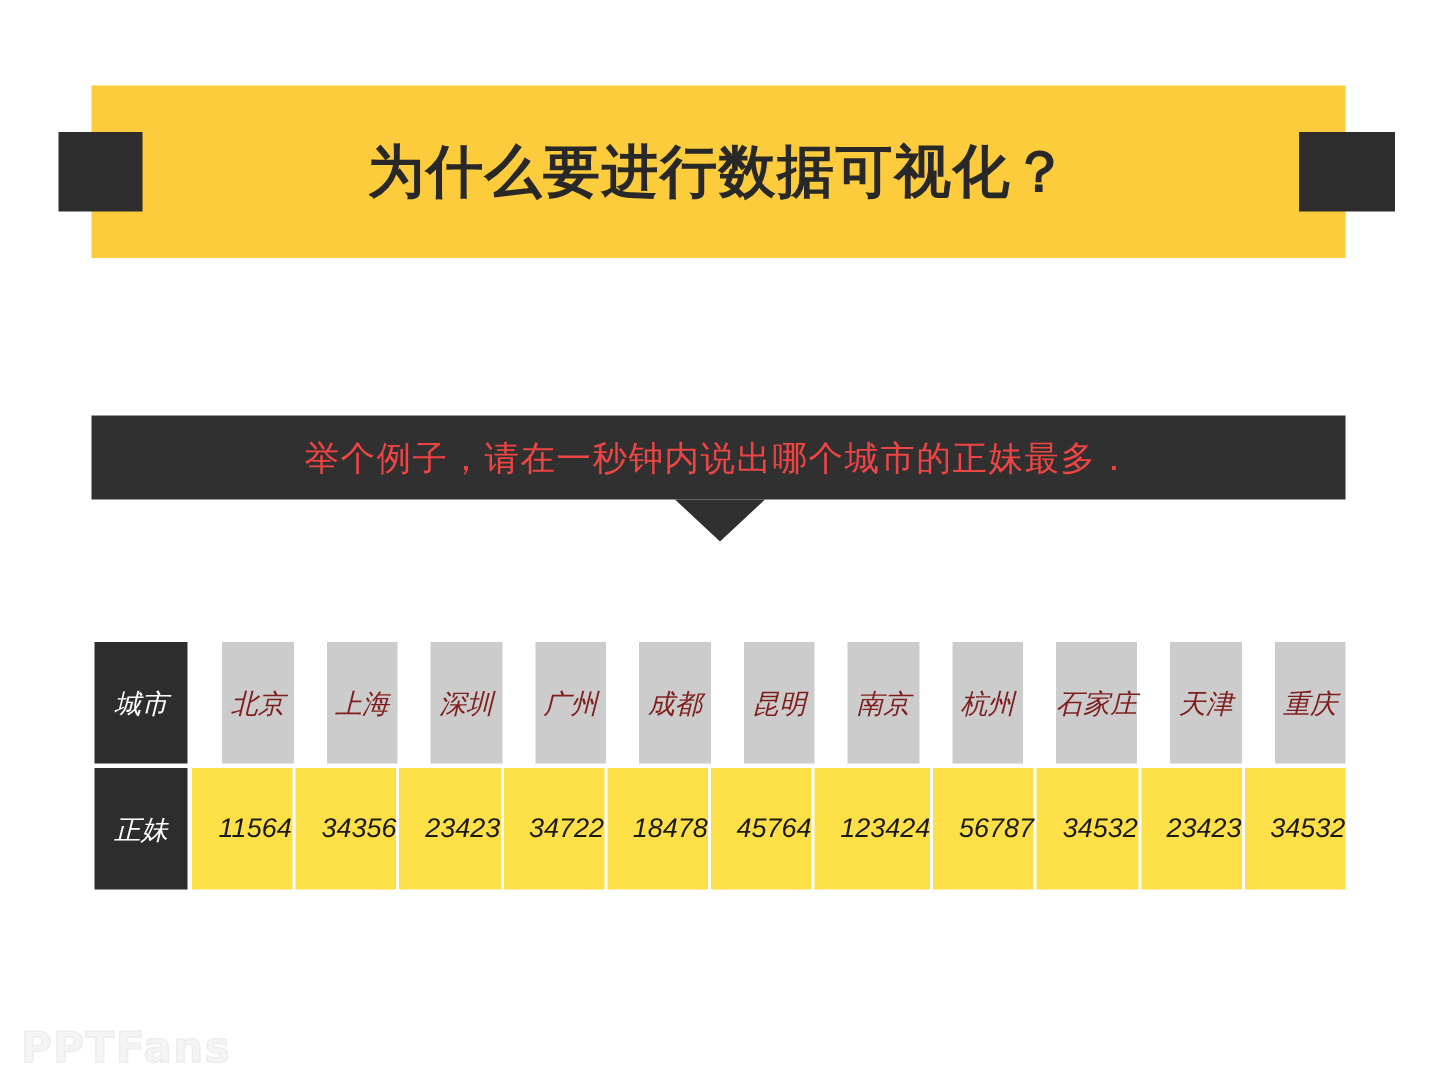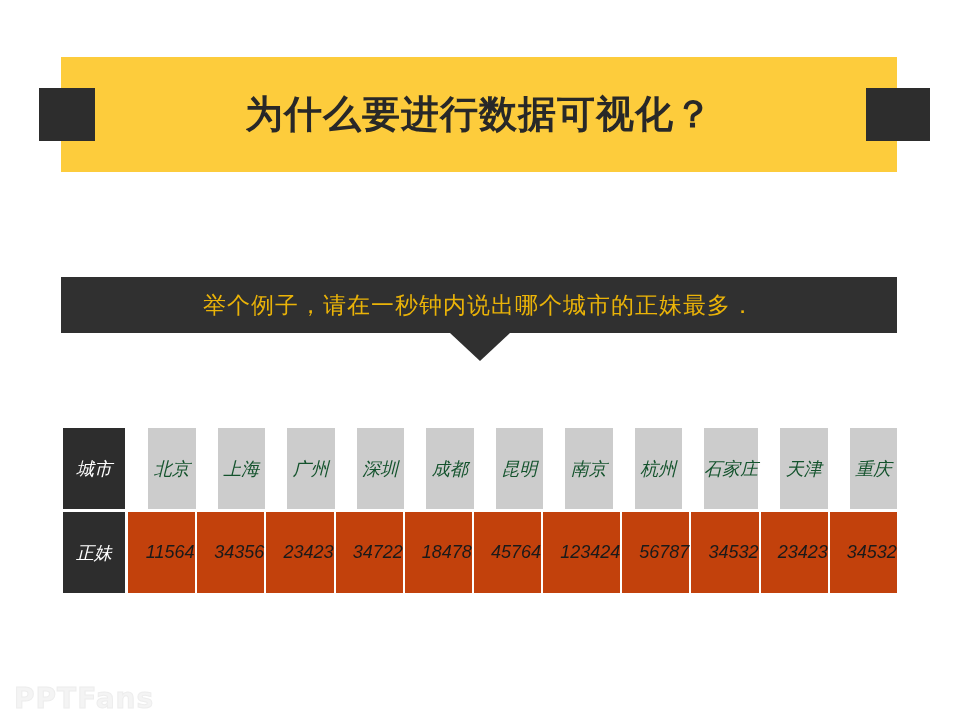--- a/index.html
+++ b/index.html
@@ -80,21 +80,21 @@
     width: 836px;
     height: 56px;
     background: #303030;
   }
   .callout-text {
     width: 100%;
     height: 100%;
     display: flex;
     align-items: center;
     justify-content: center;
-    color: #eab308;
+    color: #ef4444;
     font-size: 23px;
     letter-spacing: 1px;
     white-space: nowrap;
   }
   .callout-arrow {
     position: absolute;
     left: 450px;
     top: 333px;
     width: 0;
     height: 0;
@@ -133,27 +133,27 @@
     width: 62px;
     flex: 0 0 62px;
     background: #2D2D2D;
     color: #ffffff;
     font-size: 18px;
     margin-right: 3px;
   }
   .header-row .cell.data-cell {
     flex: 1 1 0;
     background: #CCCCCC;
-    color: #14532d;
+    color: #7f1d1d;
     font-size: 18px;
     margin-left: 20px;
   }
   .value-row .cell.data-cell {
     flex: 1 1 0;
-    background: #c2410c;
+    background: #fde047;
     color: #1a1a1a;
     font-size: 18px;
     padding-left: 17px;
   }
 
   
   .watermark {
     position: absolute;
     left: 14px;
     top: 682px;
@@ -183,22 +183,22 @@
     <div class="callout-text">举个例子，请在一秒钟内说出哪个城市的正妹最多．</div>
   </div>
   <div class="callout-arrow"></div>
 
   <div class="data-table">
 
     <div class="table-row header-row">
       <div class="cell label-cell">城市</div>
       <div class="cell data-cell">北京</div>
       <div class="cell data-cell">上海</div>
+      <div class="cell data-cell">深圳</div>
       <div class="cell data-cell">广州</div>
-      <div class="cell data-cell">深圳</div>
       <div class="cell data-cell">成都</div>
       <div class="cell data-cell">昆明</div>
       <div class="cell data-cell">南京</div>
       <div class="cell data-cell">杭州</div>
       <div class="cell data-cell">石家庄</div>
       <div class="cell data-cell">天津</div>
       <div class="cell data-cell">重庆</div>
     </div>
 
     <div class="table-row value-row">

